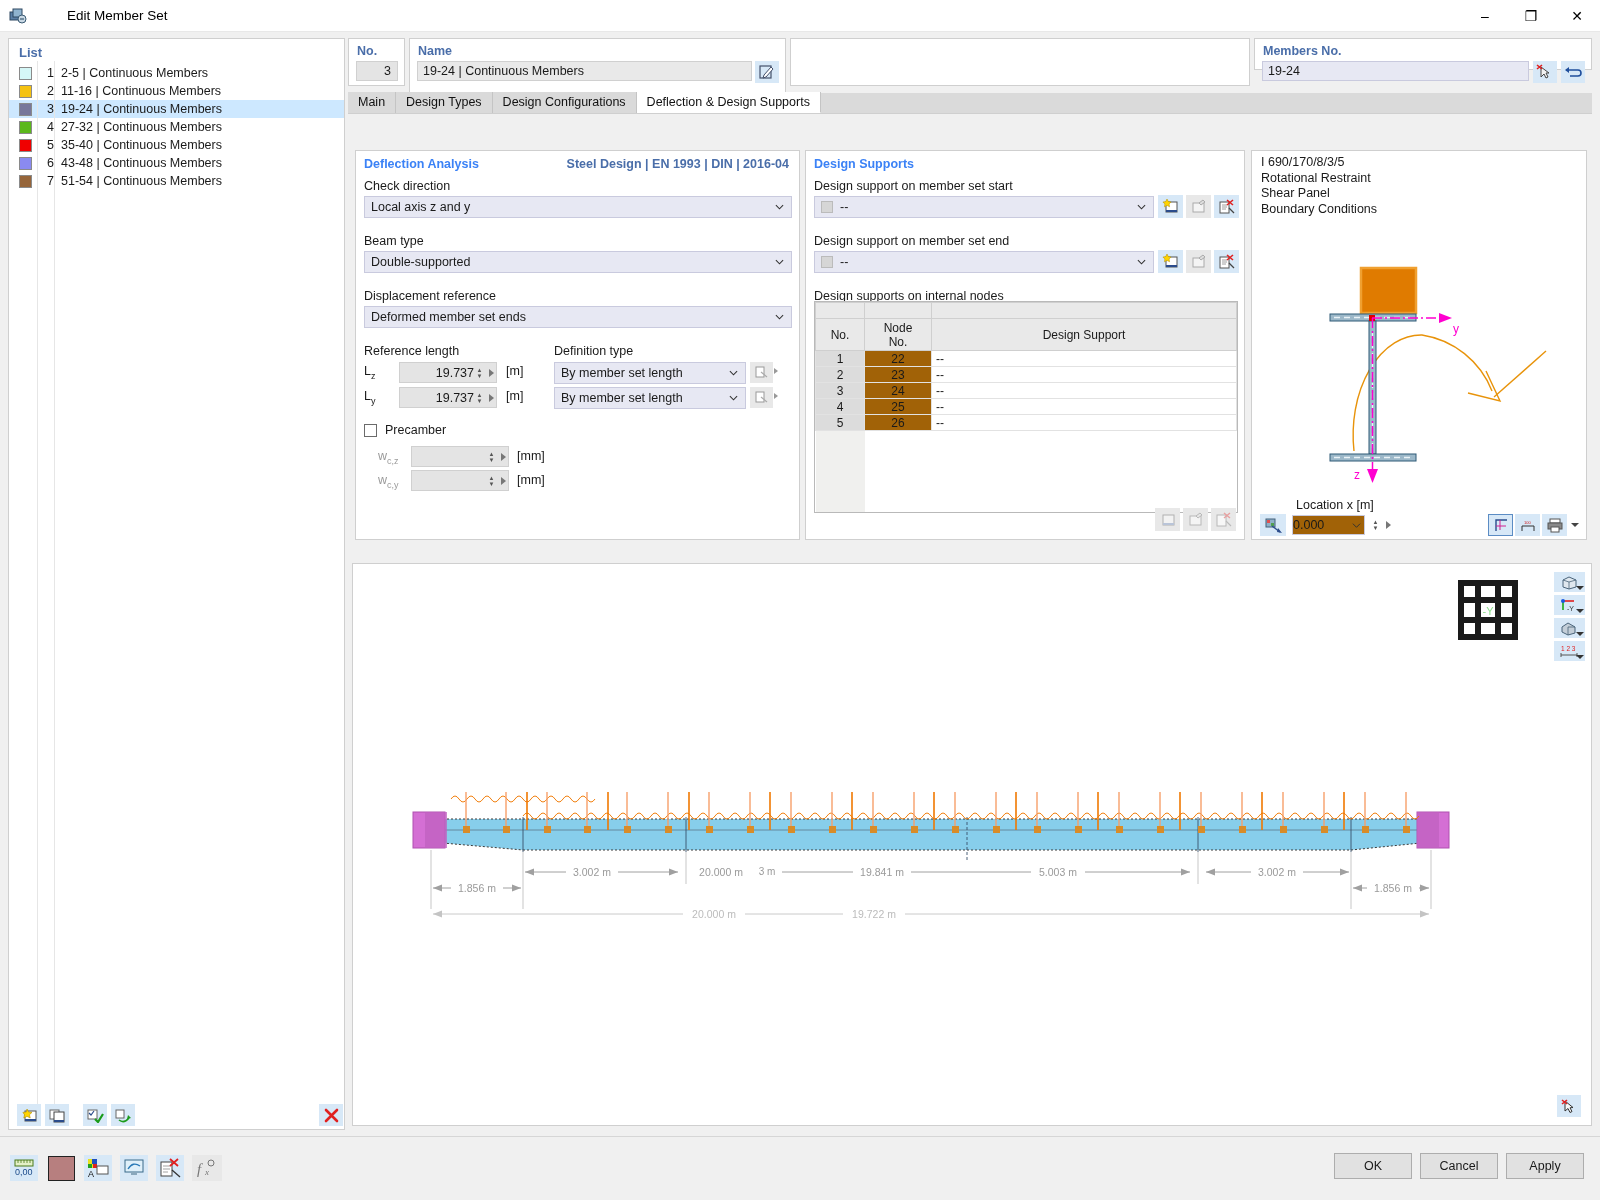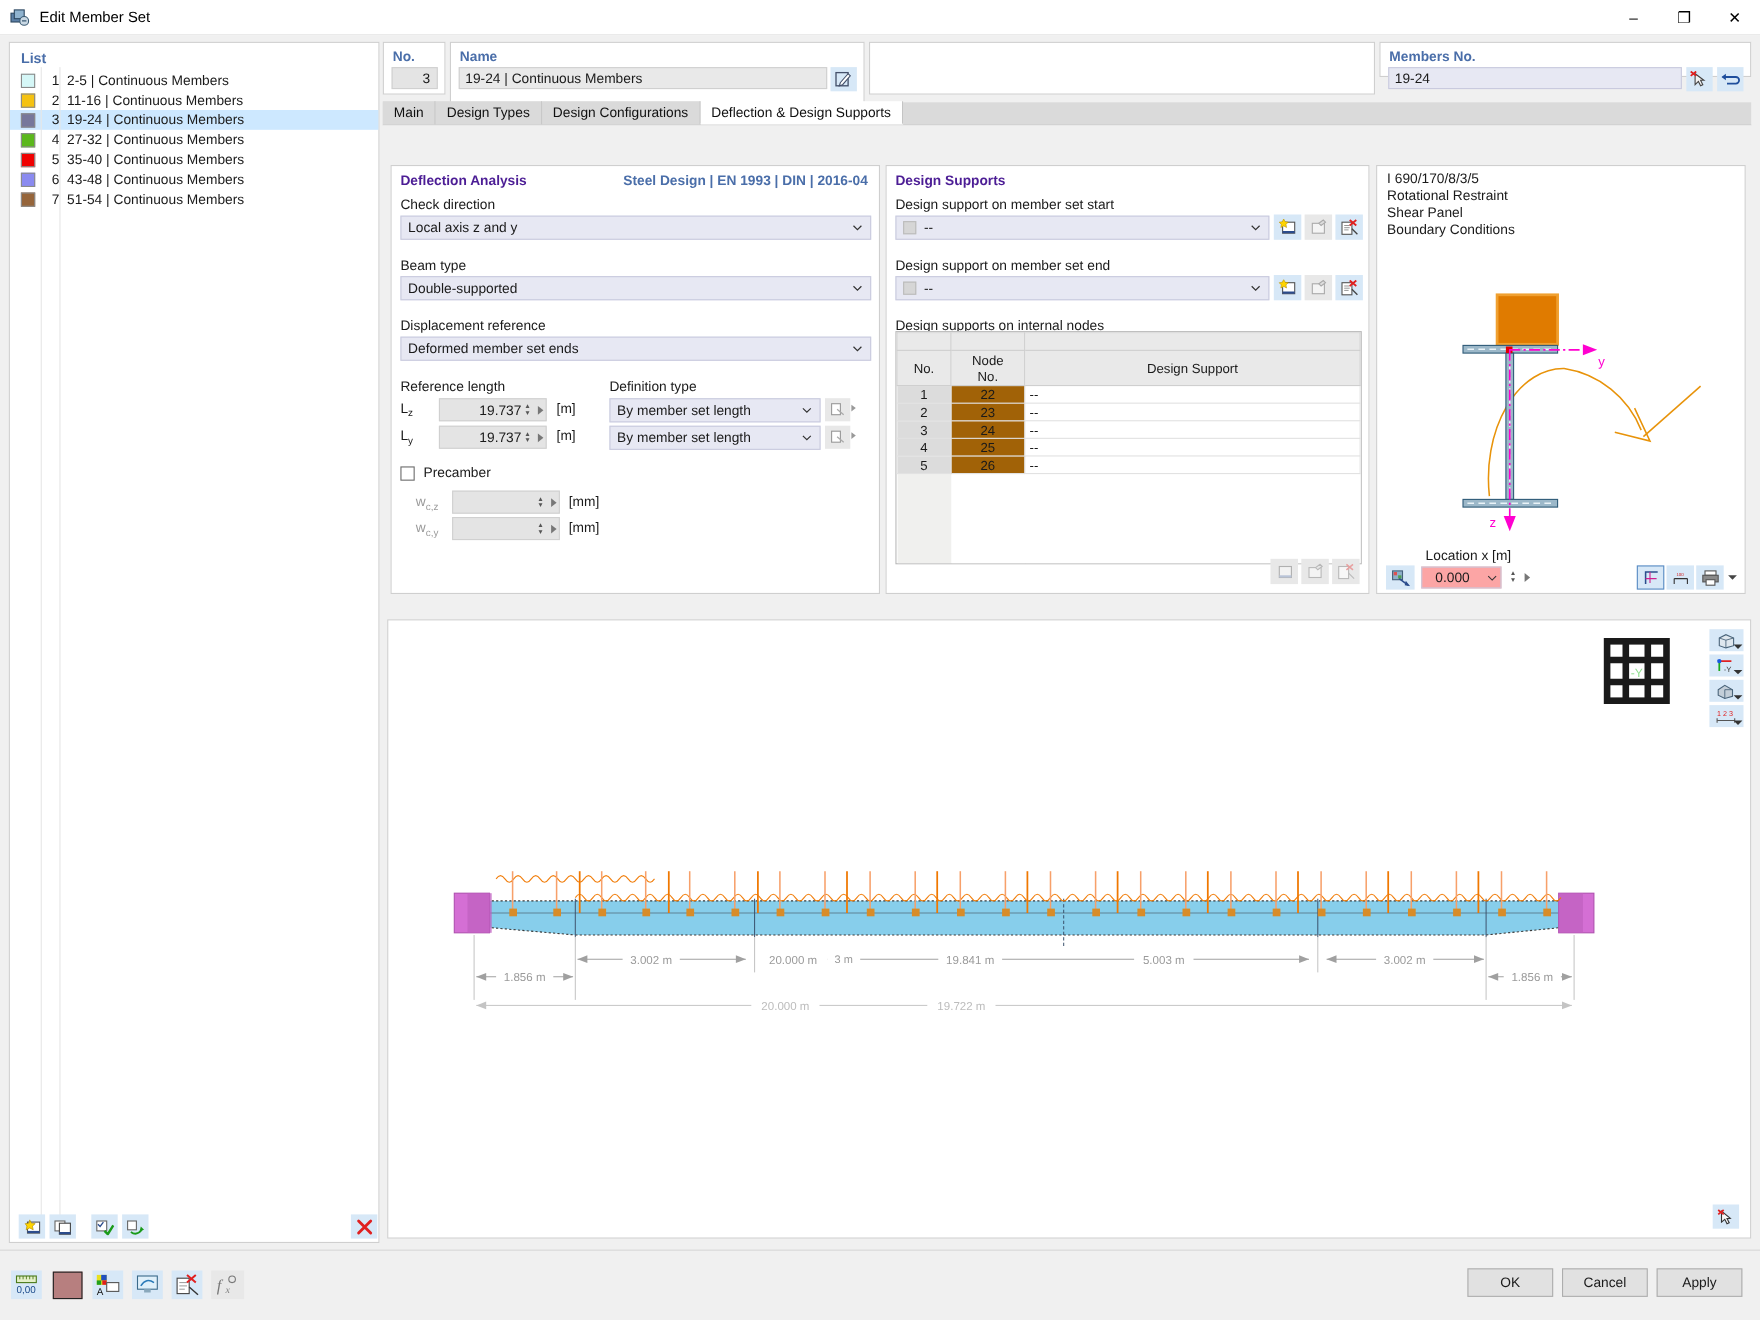--- a/index.html
+++ b/index.html
@@ -12,20 +12,21 @@
     background: #ffffff;
     overflow: hidden;
   }
   #app { position: relative; width: 1600px; height: 1200px; background: #f0f0f0; }
 
   
   #titlebar {
     position: absolute; left: 0; top: 0; width: 1600px; height: 32px;
     background: #ffffff; display: flex; align-items: center;
     border-bottom: 1px solid #e8e8e8;
+    gap: 31px;
   }
   #titlebar .tb-icon {
     width: 20px; height: 20px; margin-left: 8px; margin-right: 8px;
     position: relative;
   }
   #titlebar .tb-title { font-size: 13.5px; color: #000; }
   .winbtns { margin-left: auto; display: flex; height: 32px; }
   .winbtn {
     width: 46px; height: 32px; display: flex; align-items: center; justify-content: center;
     font-size: 14px; color: #000;
@@ -110,21 +111,21 @@
   
   #tabpane {
     position: absolute; left: 348px; top: 82px; width: 1244px; height: 443px;
     background: #f0f0f0;
   }
 
   .group {
     position: absolute; background: #ffffff; border: 1px solid #cfcfcf;
   }
   .group-title {
-    color: #4c1d95; font-weight: bold; font-size: 12.5px;
+    color: #3b82f6; font-weight: bold; font-size: 12.5px;
     position: absolute; left: 8px; top: 6px;
   }
   .group-title-right {
     color: #4a6ea9; font-weight: bold; font-size: 12.5px;
     position: absolute; right: 10px; top: 6px;
   }
 
   #grp-defl { left: 7px; top: 36px; width: 445px; height: 390px; }
   #grp-supp { left: 457px; top: 36px; width: 440px; height: 390px; }
   #grp-prev { left: 903px; top: 36px; width: 336px; height: 390px; }
@@ -184,22 +185,22 @@
   #supptable tr.filler td { border: none; }
   #supptable td.f-no { background: #f0f0ee; }
   #supptable td.f-rest { background: #ffffff; }
 
   
   #prevtext { position: absolute; left: 9px; top: 4px; font-size: 12.5px; line-height: 15.5px; }
   #prevcanvas { position: absolute; left: 2px; top: 70px; width: 332px; height: 272px; }
   #loc-label { position: absolute; left: 44px; top: 347px; font-size: 12.5px; }
   #loc-row { position: absolute; left: 8px; top: 363px; display: flex; align-items: center; gap: 6px; }
   #loc-combo {
-    width: 73px; height: 20px; background: #fca5a5; border: 1px solid #c9cade;
-    display: flex; align-items: center; justify-content: center; padding-right: 16px;
+    width: 73px; height: 20px; background: #a16207; border: 1px solid #c9cade;
+    display: flex; align-items: center; justify-content: flex-start; padding-right: 16px;
     font-size: 12.5px; position: relative;
   }
   #loc-right { position: absolute; right: 6px; top: 363px; display: flex; gap: 2px; }
 
   
   #viewport {
     position: absolute; left: 352px; top: 531px; width: 1240px; height: 563px;
     background: #ffffff; border: 1px solid #cfcfcf;
   }
   #vp-tools { position: absolute; right: 6px; top: 8px; display: flex; flex-direction: column; gap: 3px; }

